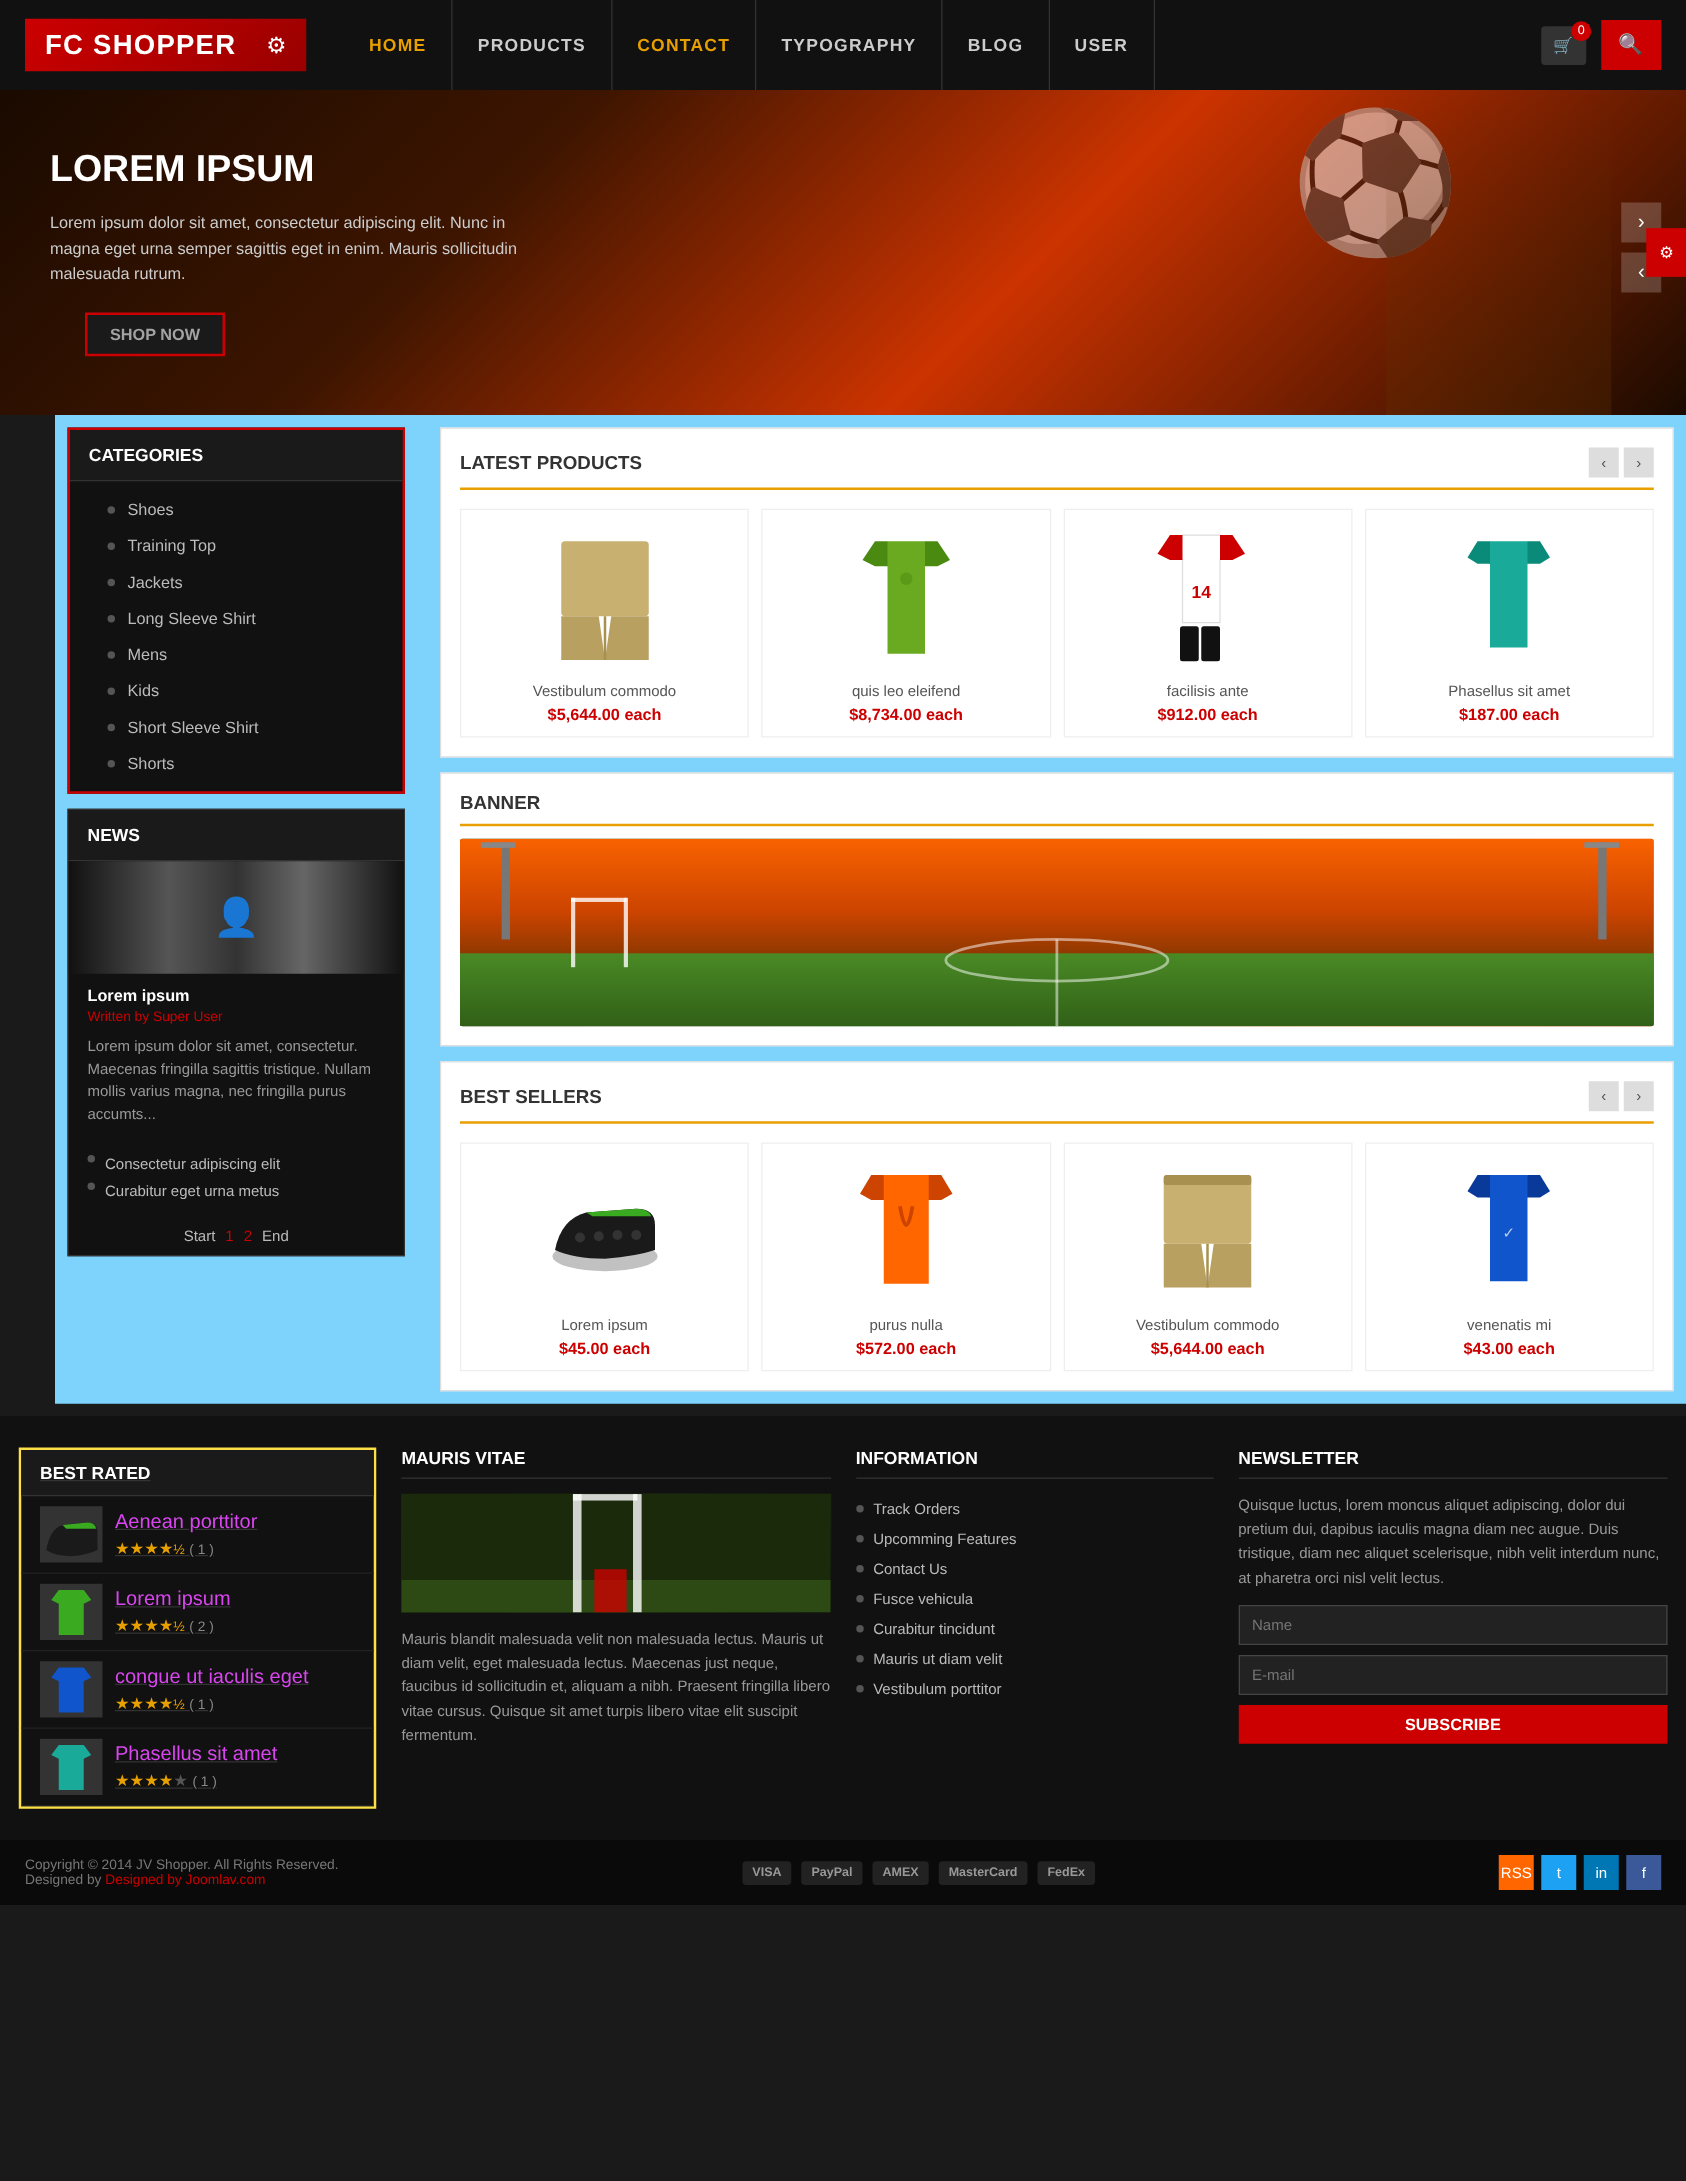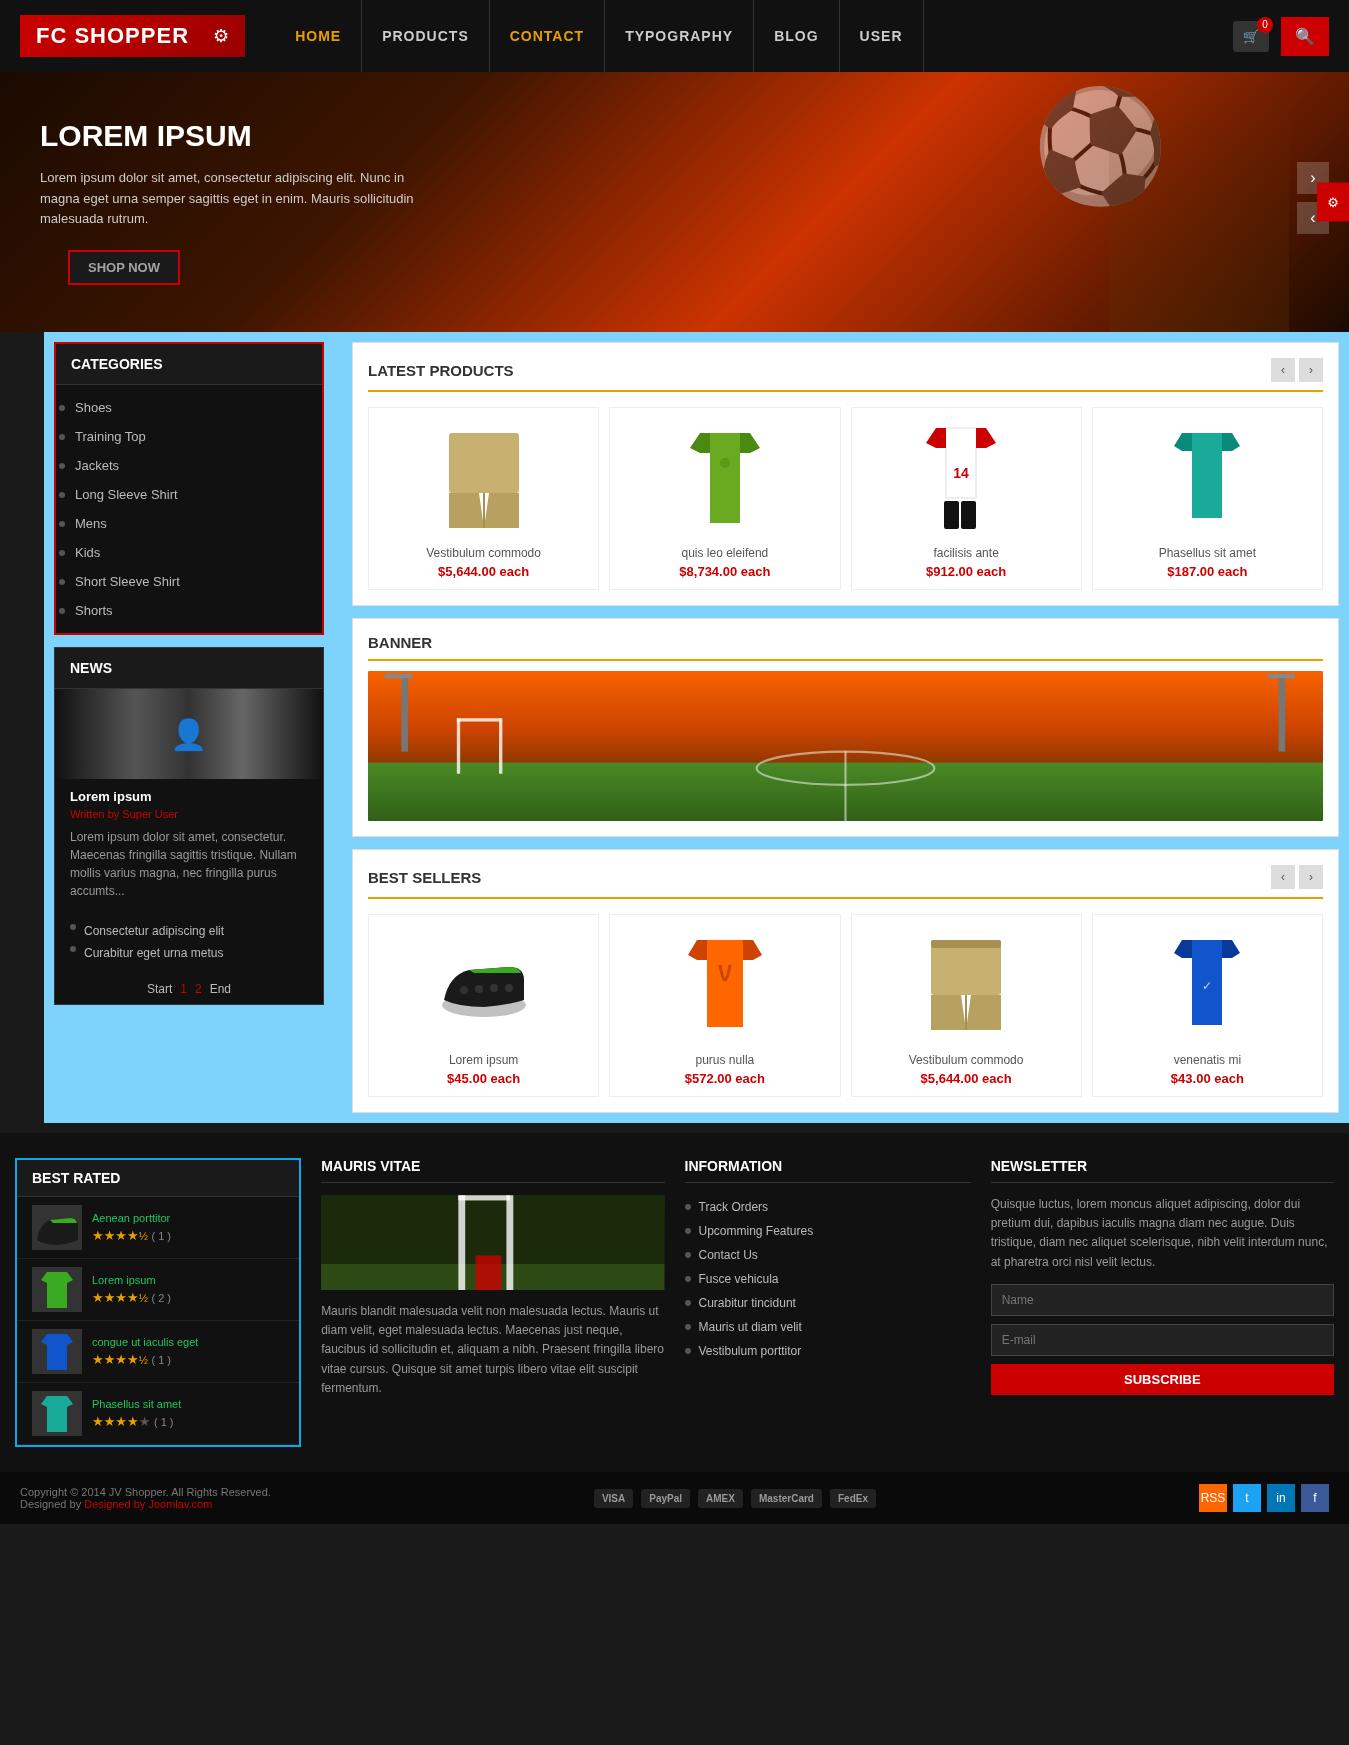--- a/index.html
+++ b/index.html
@@ -30,21 +30,21 @@
     .settings-btn { position: absolute; right: 0; top: 50%; transform: translateY(-50%); background: #cc0000; color: white; padding: 12px 10px; cursor: pointer; }
 
     
     .main-wrapper { display: flex; gap: 16px; padding: 10px; background: #7dd3fc; margin-left: 44px; }
 
     
     .sidebar { width: 270px; flex-shrink: 0; margin-right: 12px; }
     .sidebar-categories { border: 2px solid #cc0000; background: #111; margin-bottom: 12px; }
     .sidebar-title { background: #1a1a1a; color: white; padding: 12px 15px; font-size: 14px; font-weight: bold; text-transform: uppercase; border-bottom: 1px solid #333; }
     .cat-list { padding: 8px 0; }
-    .cat-item { display: flex; align-items: center; padding: 7px 3px; color: #bbb; font-size: 13px; cursor: pointer; }
+    .cat-item { display: flex; align-items: center; padding: 7px 30px; color: #bbb; font-size: 13px; cursor: pointer; }
     .cat-dot { width: 6px; height: 6px; background: #555; border-radius: 50%; margin-right: 10px; flex-shrink: 0; }
     .sidebar-news { background: #111; border: 1px solid #333; }
     .news-image-placeholder { width: 100%; height: 90px; background: linear-gradient(to right, #1a1a1a, #444, #1a1a1a); display: flex; align-items: center; justify-content: center; }
     .news-content { padding: 10px 15px; }
     .news-post-title { color: white; font-size: 13px; font-weight: bold; margin-bottom: 4px; }
     .news-author { color: #cc0000; font-size: 11px; margin-bottom: 8px; }
     .news-text { color: #999; font-size: 12px; line-height: 1.5; margin-bottom: 10px; }
     .news-links { padding: 0 15px 10px; }
     .news-link { display: flex; align-items: flex-start; color: #bbb; font-size: 12px; padding: 4px 0; cursor: pointer; }
     .pagination { display: flex; justify-content: center; align-items: center; gap: 8px; padding: 8px 15px; color: #bbb; font-size: 12px; }
@@ -73,21 +73,21 @@
     
     .bestsellers-section { background: white; border: 1px solid #ddd; padding: 15px; }
 
     
     .footer-top { display: grid; grid-template-columns: 1fr 1.2fr 1fr 1.2fr; gap: 20px; background: #111; padding: 25px 15px; margin-top: 10px; }
     .footer-col-title { color: white; font-size: 14px; font-weight: bold; text-transform: uppercase; margin-bottom: 12px; border-bottom: 1px solid #333; padding-bottom: 8px; }
     .best-rated-title { background: #1a1a1a; color: white; padding: 10px 15px; font-size: 14px; font-weight: bold; text-transform: uppercase; border-bottom: 1px solid #333; }
     .rated-item { display: flex; align-items: center; padding: 8px 15px; border-bottom: 1px solid #222; gap: 10px; }
     .rated-img { width: 50px; height: 45px; background: #333; flex-shrink: 0; display: flex; align-items: center; justify-content: center; overflow: hidden; }
     .rated-info { flex: 1; }
-    .rated-name { color: #22c55e; font-size: 11px; margin-bottom: 4px; }
+    .rated-name { color: #d946ef; font-size: 16px; margin-bottom: 4px; }
     .stars { color: #e8a000; font-size: 13px; }
     .stars-grey { color: #555; font-size: 13px; }
     .rated-count { color: #888; font-size: 11px; }
 
     
     .mauris-section { color: #bbb; }
     .mauris-img { width: 100%; height: 95px; background: linear-gradient(135deg, #1a2a0a, #2a4a15, #111); margin-bottom: 12px; display: flex; align-items: center; justify-content: center; overflow: hidden; }
     .mauris-text { font-size: 12px; line-height: 1.6; color: #999; }
 
     
@@ -397,21 +397,21 @@
           <div class="product-price">$43.00 each</div>
         </div>
       </div>
     </div>
   </main>
 </div>
 
 <div class="footer-top">
 
   <div>
-    <div style="border: 2px solid #0ea5e9; background: #111;">
+    <div style="border: 2px solid #fde047; background: #111; text-decoration: underline;">
       <div class="best-rated-title">BEST RATED</div>
 
       <div class="rated-item">
         <div class="rated-img">
           <svg width="45" height="40" viewBox="0 0 45 40">
             <path d="M2,32 Q5,15 15,12 L35,10 Q43,10 43,18 L43,32 Q35,36 22,37 Q10,37 2,32Z" fill="#1a1a1a"></path>
             <path d="M15,12 L35,10 Q41,10 42,15 L18,15Z" fill="#3aaa20"></path>
           </svg>
         </div>
         <div class="rated-info">

